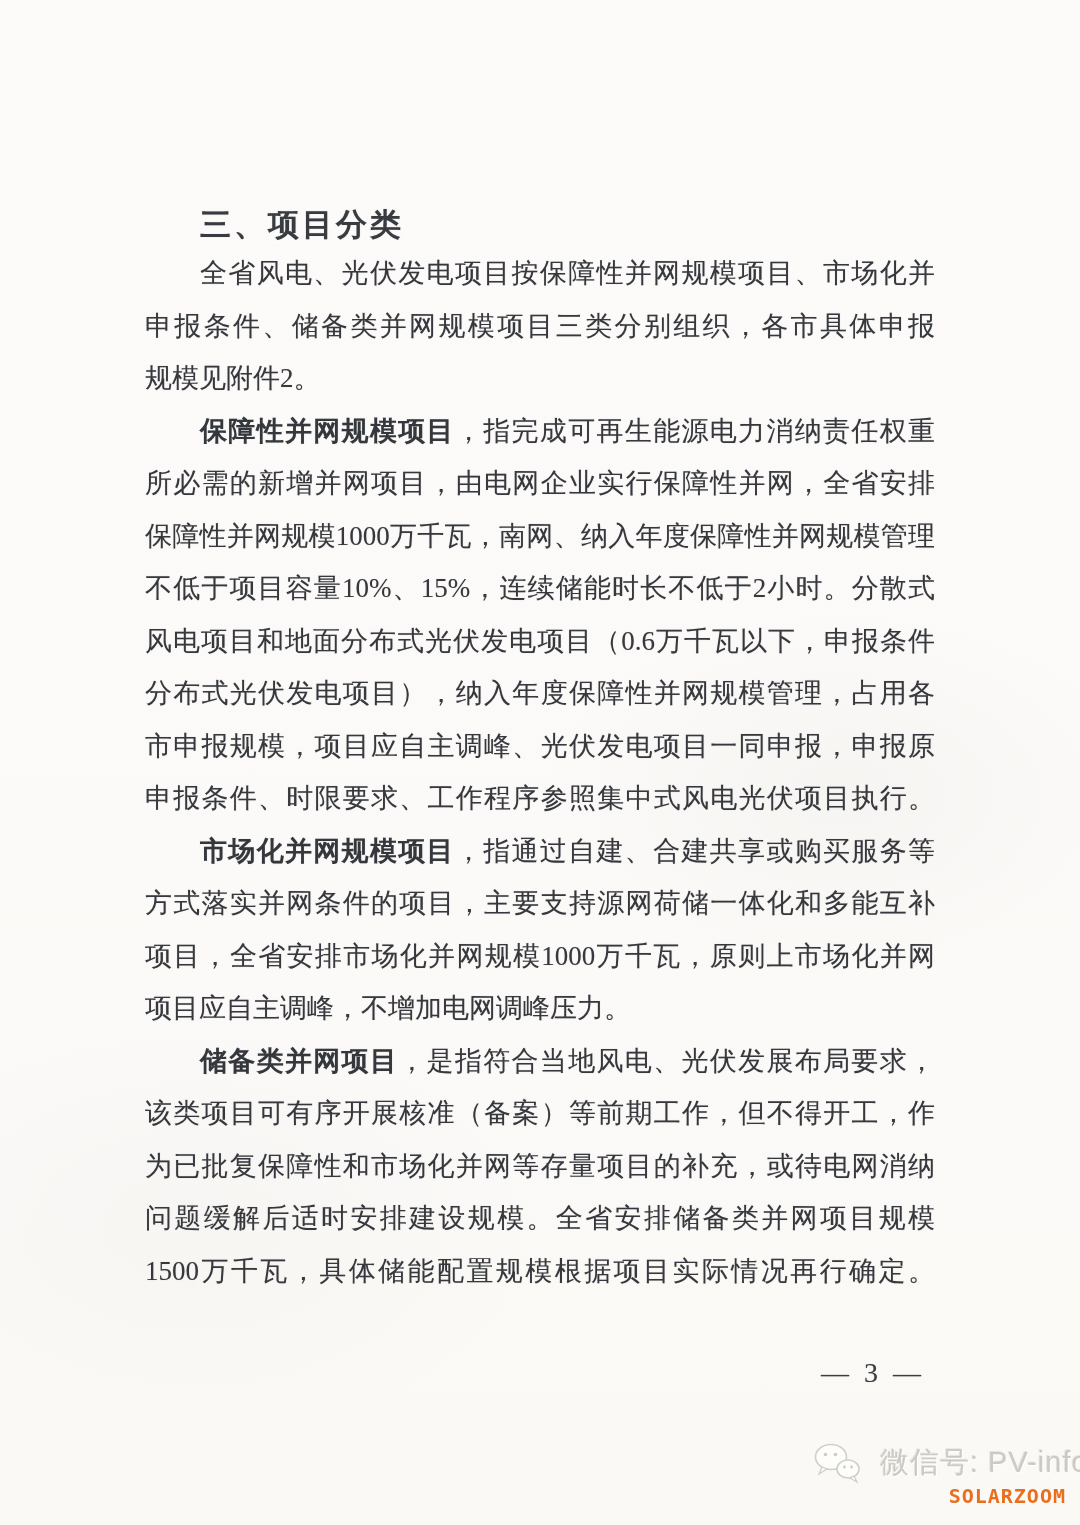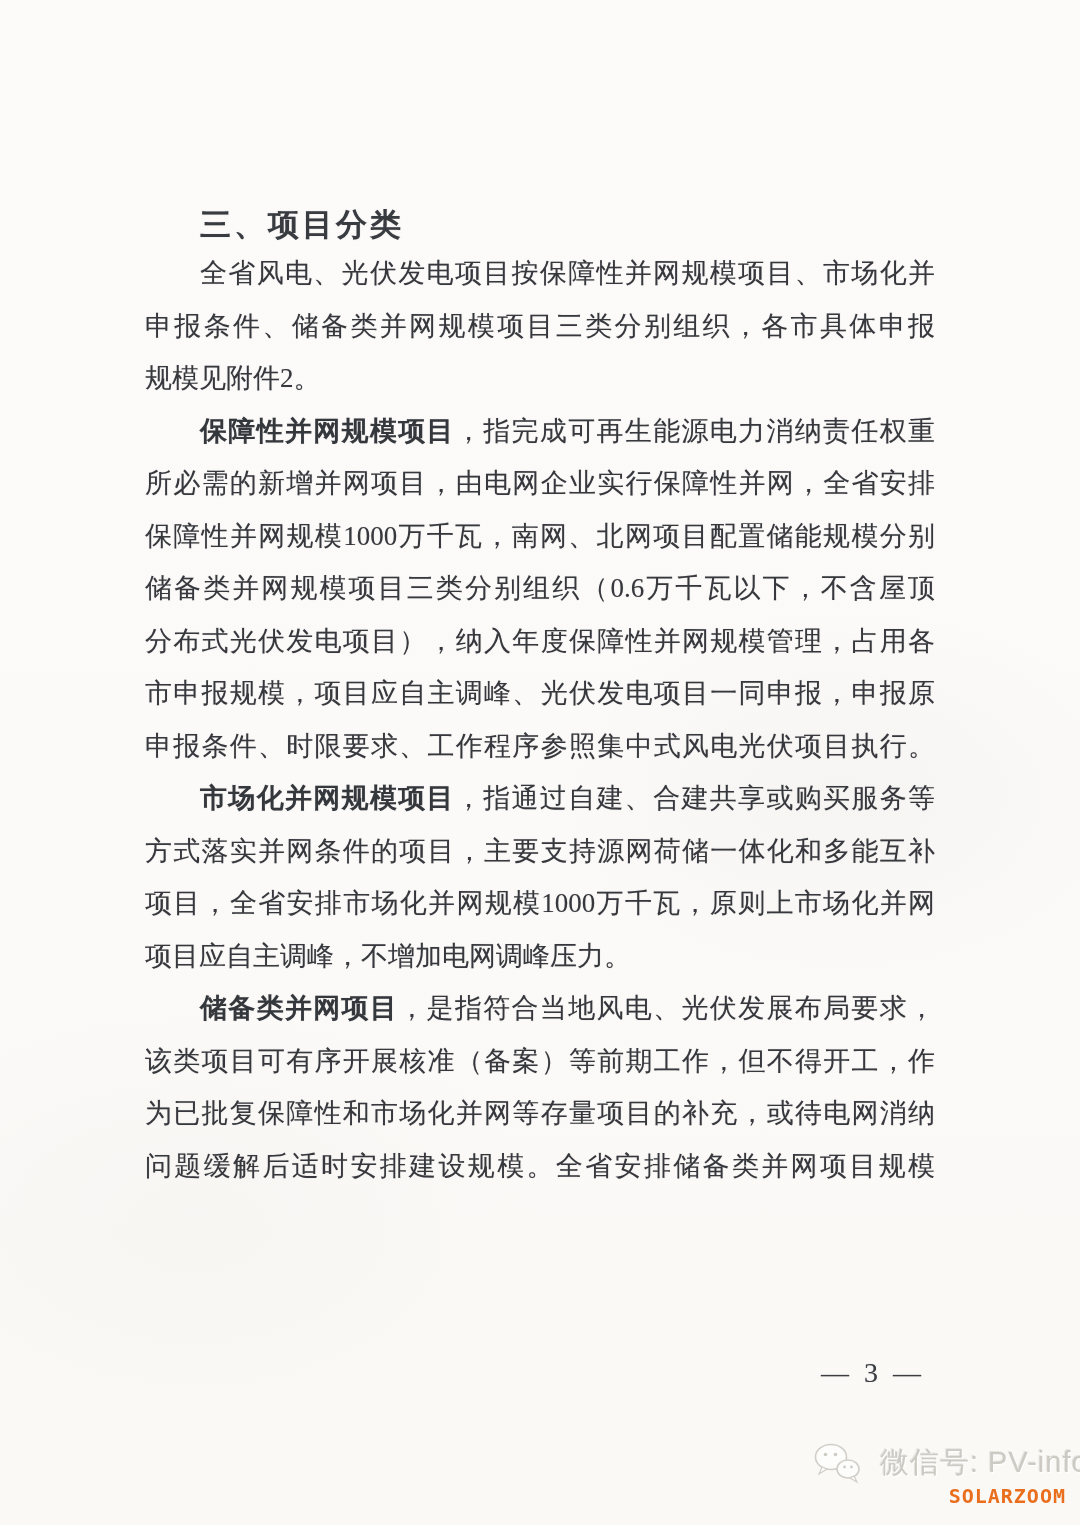--- a/index.html
+++ b/index.html
@@ -105,35 +105,37 @@
   <div class="heading">三、项目分类</div>
 
   <div class="body-text">
 
     <div class="line indent"><span>全省风电、光伏发电项目按保障性并网规模项目、市场化并</span></div>
     <div class="line"><span>申报条件、储备类并网规模项目三类分别组织，各市具体申报</span></div>
     <div class="line short"><span>规模见附件2。</span></div>
 
     <div class="line indent"><span class="lead">保障性并网规模项目</span><span>，指完成可再生能源电力消纳责任权重</span></div>
     <div class="line"><span>所必需的新增并网项目，由电网企业实行保障性并网，全省安排</span></div>
-    <div class="line"><span>保障性并网规模1000万千瓦，南网、北网项目配置储能规模分别</span></div>
-    <div class="line"><span>储备类并网规模项目三类分别组织（0.6万千瓦以下，不含屋顶</span></div>
+    <div class="line"><span>保障性并网规模1000万千瓦，南网、纳入年度保障性并网规模管理</span></div>
+    <div class="line"><span>不低于项目容量10%、15%，连续储能时长不低于2小时。分散式</span></div>
+    <div class="line"><span>风电项目和地面分布式光伏发电项目（0.6万千瓦以下，申报条件</span></div>
     <div class="line"><span>分布式光伏发电项目），纳入年度保障性并网规模管理，占用各</span></div>
     <div class="line"><span>市申报规模，项目应自主调峰、光伏发电项目一同申报，申报原则、</span></div>
     <div class="line"><span>申报条件、时限要求、工作程序参照集中式风电光伏项目执行。</span></div>
 
     <div class="line indent"><span class="lead">市场化并网规模项目</span><span>，指通过自建、合建共享或购买服务等</span></div>
     <div class="line"><span>方式落实并网条件的项目，主要支持源网荷储一体化和多能互补</span></div>
     <div class="line"><span>项目，全省安排市场化并网规模1000万千瓦，原则上市场化并网</span></div>
     <div class="line short"><span>项目应自主调峰，不增加电网调峰压力。</span></div>
 
     <div class="line indent"><span class="lead">储备类并网项目</span><span>，是指符合当地风电、光伏发展布局要求，</span></div>
     <div class="line"><span>该类项目可有序开展核准（备案）等前期工作，但不得开工，作</span></div>
     <div class="line"><span>为已批复保障性和市场化并网等存量项目的补充，或待电网消纳</span></div>
     <div class="line"><span>问题缓解后适时安排建设规模。全省安排储备类并网项目规模</span></div>
+    <div class="line"><span>1500万千瓦，具体储能配置规模根据项目实际情况再行确定。</span></div>
   </div>
 
   <div class="pageno">— 3 —</div>
 
   <div class="watermark">
     <div class="wm-row">
       <svg class="wechat-icon" width="50" height="46" viewBox="0 0 50 46">
         <g fill="#fdfdfc" stroke="#d2cec8" stroke-width="1.6">
           <ellipse cx="19" cy="17" rx="15.5" ry="12.5"></ellipse>
           <path d="M10 27 L7 34 L15 29 Z" stroke-width="1.2"></path>

